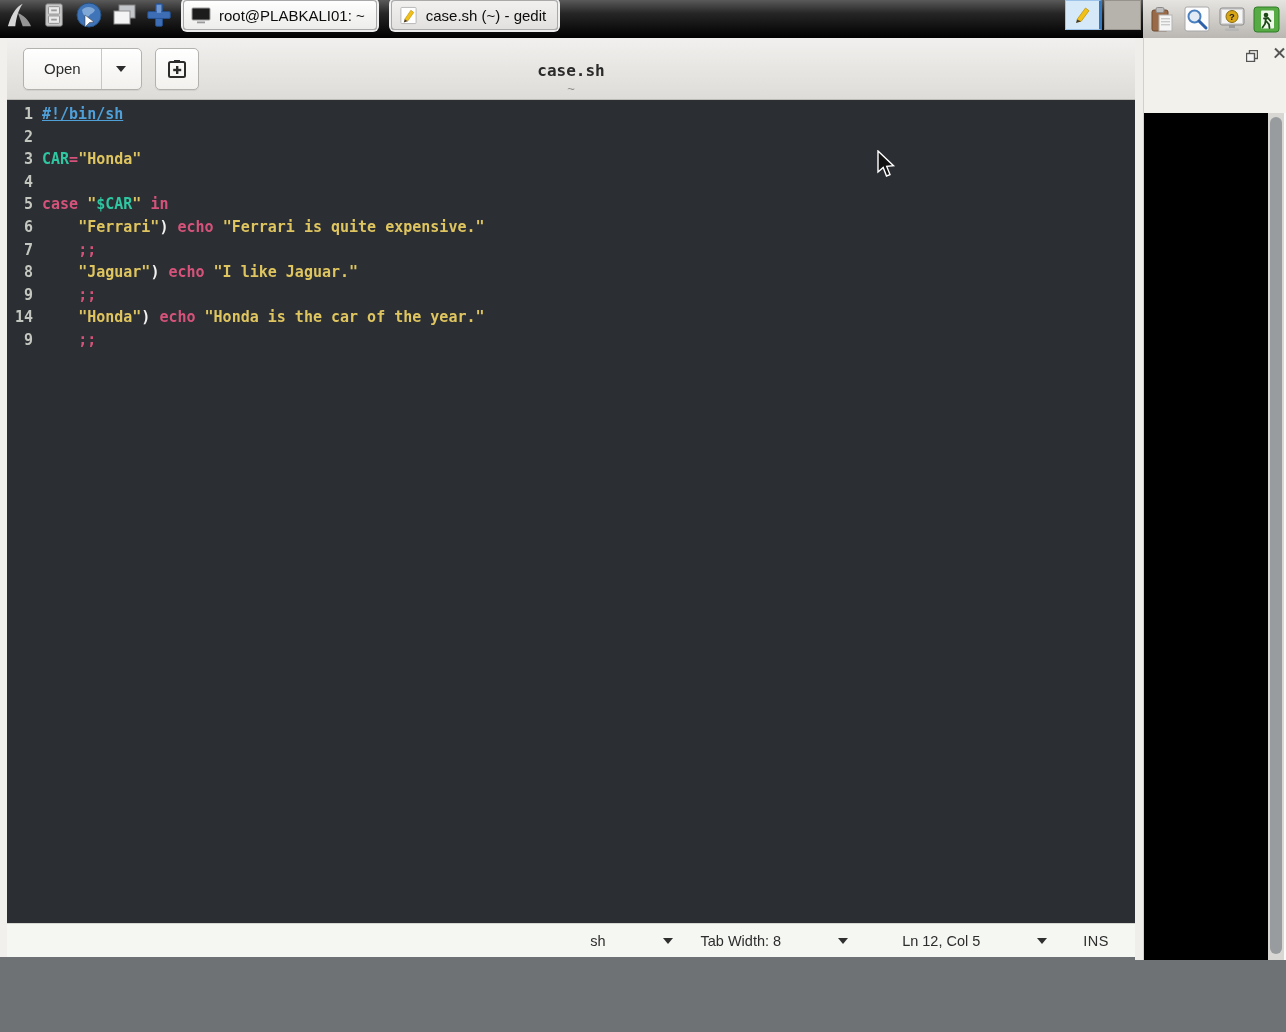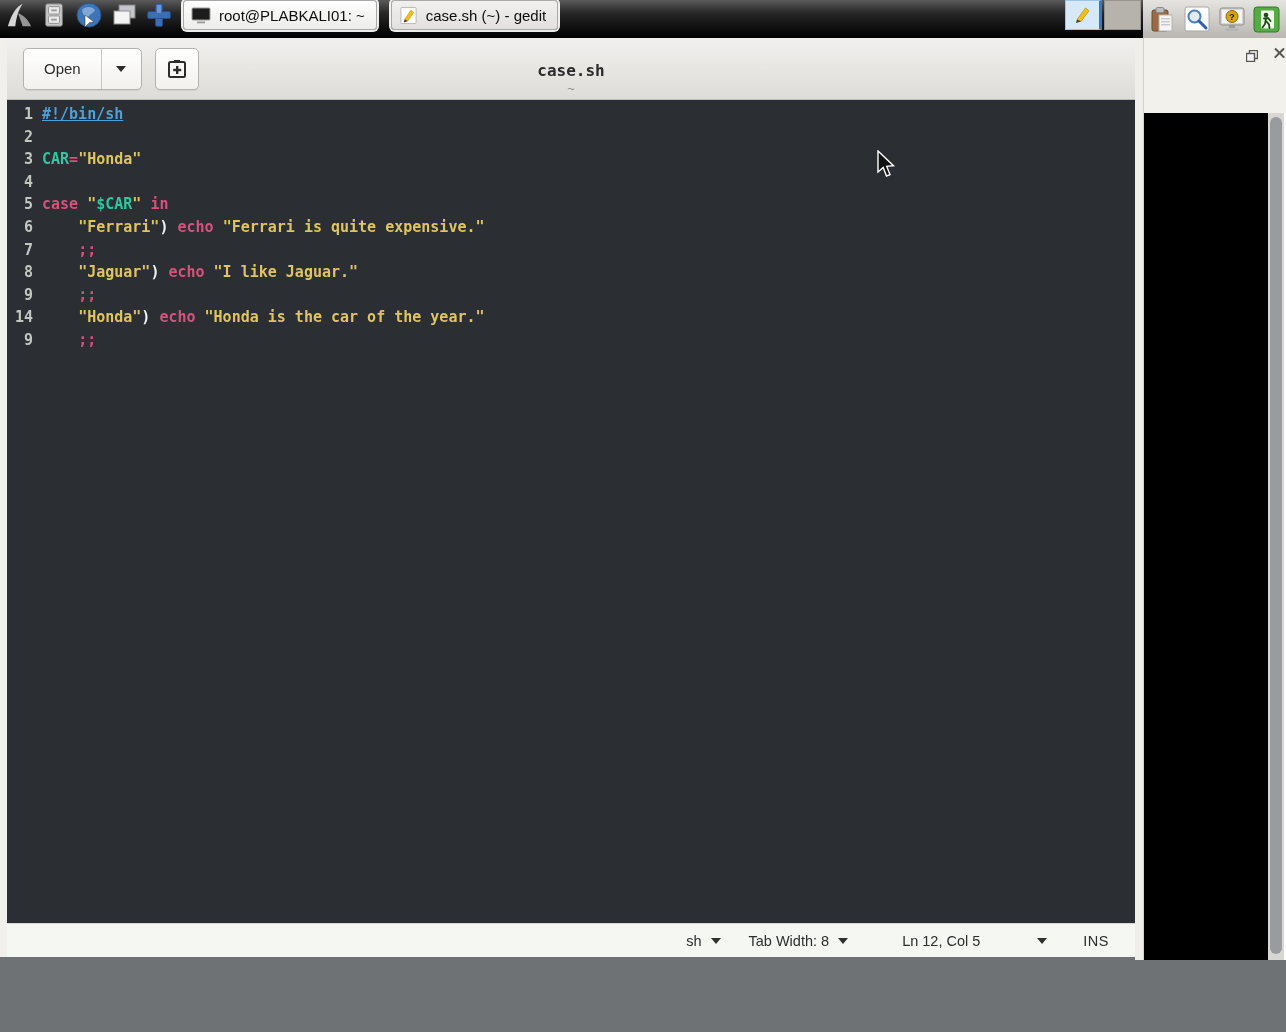--- a/index.html
+++ b/index.html
@@ -67,21 +67,21 @@
   .code-text { flex:1; white-space:pre; padding-left:2px; color:var(--tok-plain,#e6e6e6); }
   .code-row.current .code-text { background:var(--current-line,#3d4044); }
   .code-row.current .gutter { color:var(--tok-gutter_current,#fff); }
   .tok-blue { color:var(--tok-blue,#4f9fd8);text-decoration:underline; } .tok-teal { color:var(--tok-teal,#2ec7a2); }
   .tok-pink { color:var(--tok-pink,#d5537a); } .tok-yellow { color:var(--tok-yellow,#dfc55f); }
   .tok-white { color:var(--tok-white,#f2f2f2); } .tok-plain { color:var(--tok-plain,#e6e6e6); }
 
   
   .statusbar { height:34px; background:#f5f7f2; border-top:1px solid #d7d7d2; display:flex; align-items:center; font-size:14.5px; color:#2d2d2d; flex:none; }
   .sb-spacer { flex:1; }
-  .sb-item { display:flex; align-items:center; }
+  .sb-item { display:flex; align-items:center;gap:48px; }
   .sb-item .tri { margin-left:9px; border-top-color:#2f2f2f; }
   .sb-lang { margin-right:28px; } .sb-tab { margin-right:46px;justify-content:flex-end; } .sb-pos { margin-right:48px;margin-left:8px; }
   .sb-tri { margin-right:36px; } .sb-ins { margin-right:26px; letter-spacing:.5px; }
 
   
   .gap-col { width:8px; height:922px; background:#f0eeea; flex:none; }
   .right-panel { flex:1; height:922px; position:relative; background:#f3f1eb; border-left:1px solid #d2d0cb; }
   .rp-header { height:75px; display:flex; justify-content:flex-end; align-items:flex-start; padding:10px 12px 0 0; gap:16px; }
   .rp-min { width:10px; height:0; border-top:2px solid #5a5a5a; margin-top:8px; }
   .rp-x { width:10px; height:10px; margin-top:3px; }

